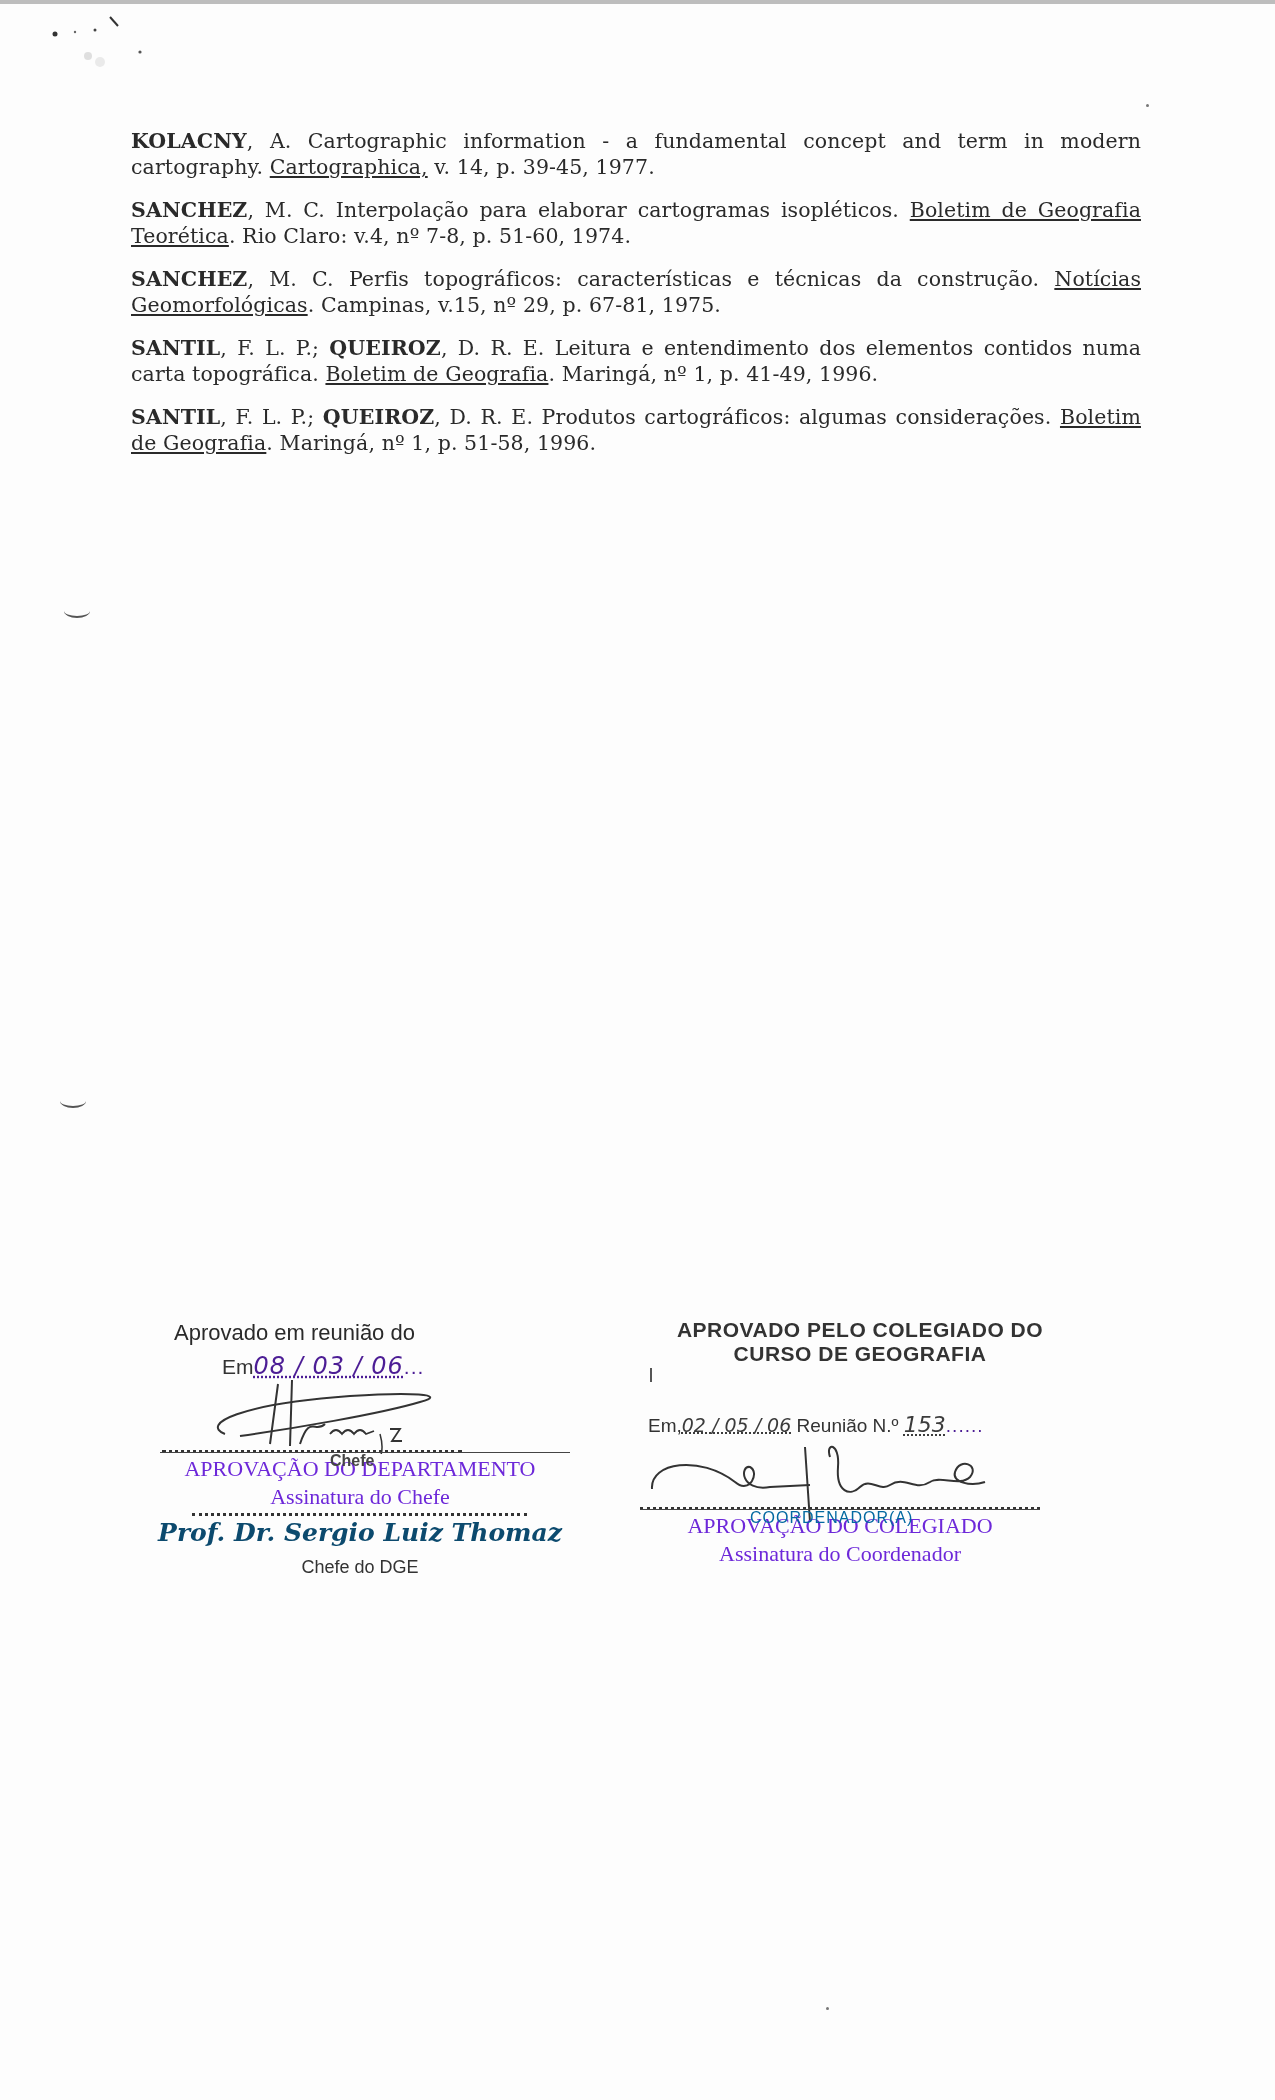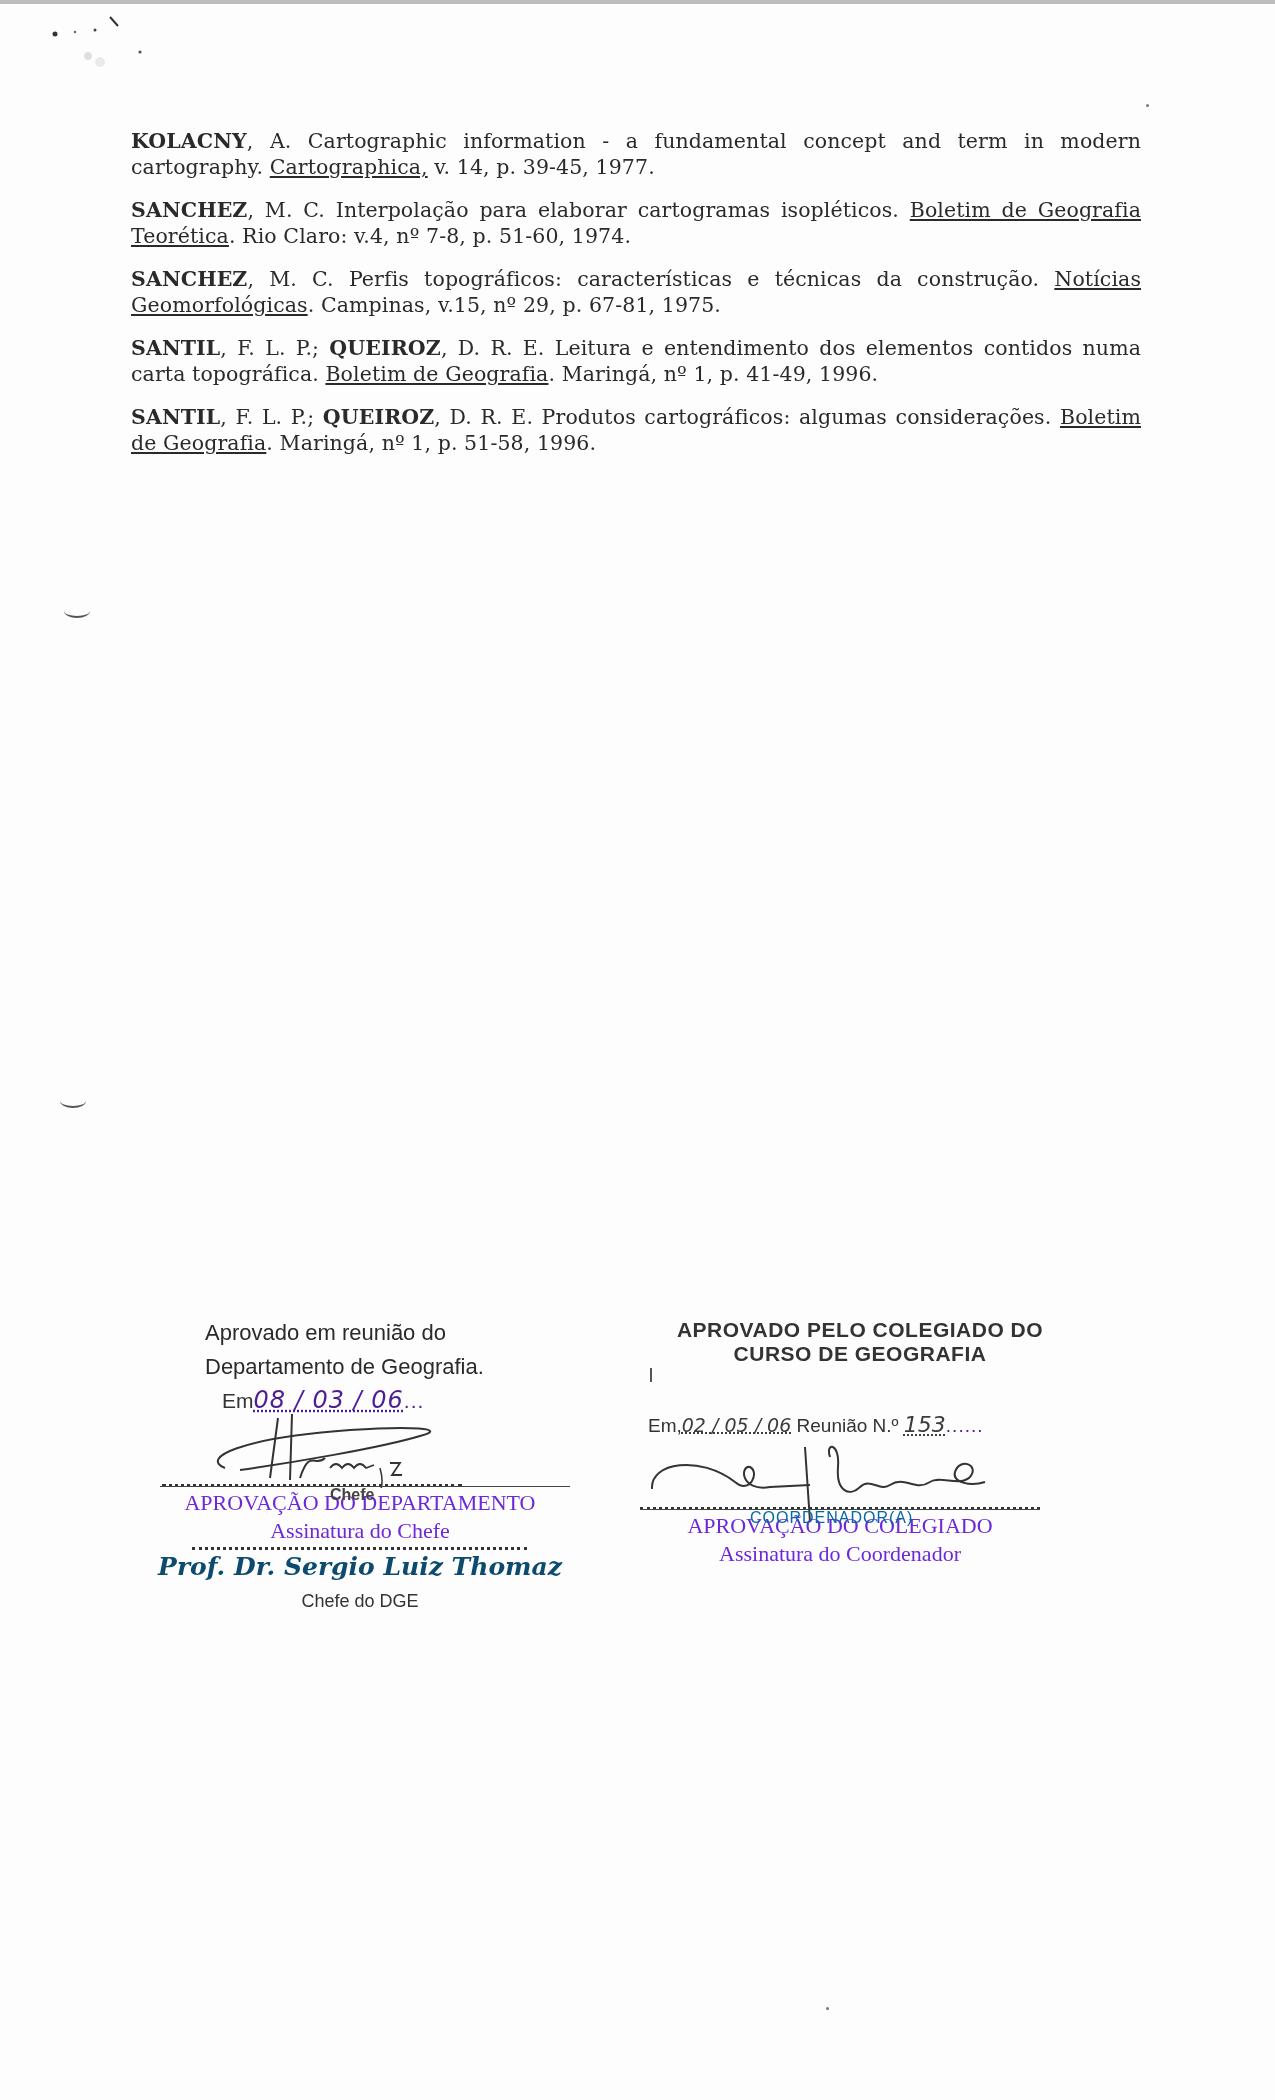--- a/index.html
+++ b/index.html
@@ -15,21 +15,21 @@
     font-size:20.5px; line-height:26px; text-align:justify; margin:0 0 17px 0;
     letter-spacing:0.1px;
   }
   .ref .author { font-weight:bold; }
   .ref .source { text-decoration:underline; }
   .punch { position:absolute; width:26px; height:12px; border-bottom:2px solid #555; border-radius:0 0 50% 50%; }
 
   .stamp-left { position:absolute; left:150px; top:1316px; width:420px; }
   .stamp-right { position:absolute; left:640px; top:1318px; width:440px; }
   .sans { font-family:"Liberation Sans", sans-serif; }
-  .dept-line { font-size:22px; line-height:34px; color:#2a2a2a; margin-left:55px; }
+  .dept-line { font-size:22px; line-height:34px; color:#2a2a2a; margin-left:24px; }
   .em-line { font-size:21px; margin-left:72px; margin-top:2px; color:#333; }
   .handwrite { font-family:"DejaVu Sans", sans-serif; font-style:italic; font-size:24px; color:#3c3c3c; }
   .dots { letter-spacing:1px; color:#4c1d95;margin-top:24px; }
   .sig-area { position:relative; height:70px; }
   .dotted-rule { border-top:3px dotted #333; }
   .solid-rule { border-top:1px solid #444; }
   .serif-cap { font-family:"Liberation Serif", serif; font-size:22px; color:#6d28d9; text-align:center; line-height:28px; }
   .chefe-overlay { position:absolute; font-family:"Liberation Sans", sans-serif; font-weight:bold; font-size:16px; color:#444; }
   .prof-name { font-family:"DejaVu Serif", serif; font-style:italic; font-weight:bold; font-size:25px; text-align:center; color:#0c4a6e; margin-top:2px; }
   .chefe-dge { font-family:"Liberation Sans", sans-serif; font-size:18px; text-align:center; color:#333; margin-top:10px; }
@@ -71,21 +71,20 @@
   <p class="ref">
     <span class="author">SANTIL</span><span>, F. L. P.; </span><span class="author">QUEIROZ</span><span>, D. R. E. Leitura e entendimento dos elementos contidos numa carta topográfica. </span><span class="source">Boletim de Geografia</span><span>. Maringá, nº 1, p. 41-49, 1996.</span>
   </p>
   <p class="ref">
     <span class="author">SANTIL</span><span>, F. L. P.; </span><span class="author">QUEIROZ</span><span>, D. R. E. Produtos cartográficos: algumas considerações. </span><span class="source">Boletim de Geografia</span><span>. Maringá, nº 1, p. 51-58, 1996.</span>
   </p>
 </div>
 
 <div class="stamp-left">
   <div class="sans dept-line">Aprovado em reunião do</div>
-  <div class="sans dept-line">Departamento de Geografia.</div>
   <div class="sans em-line">
     <span>Em</span><span class="handwrite dots" style="text-decoration:underline dotted;">08 / 03 / 06</span><span class="dots">...</span>
   </div>
   <div class="sig-area">
     <svg width="420" height="80" style="position:absolute;left:0;top:-6px;">
       <path d="M75 60 C 50 50, 90 30, 200 22 C 260 18, 300 20, 270 28 C 230 40, 140 55, 90 62" stroke="#333" fill="none" stroke-width="2"></path>
       <path d="M120 70 L128 10 M140 72 L142 6 M150 70 C 160 40, 165 60, 175 50" stroke="#333" fill="none" stroke-width="2"></path>
       <path d="M180 60 q6 -8 12 0 q6 -8 12 0 q6 -8 12 0 l8 -3 M240 55 l10 0 l-8 12 l10 0" stroke="#333" fill="none" stroke-width="1.8"></path>
       <path d="M230 60 C 240 95, 210 100, 205 80" stroke="#333" fill="none" stroke-width="1.5"></path>
     </svg>

